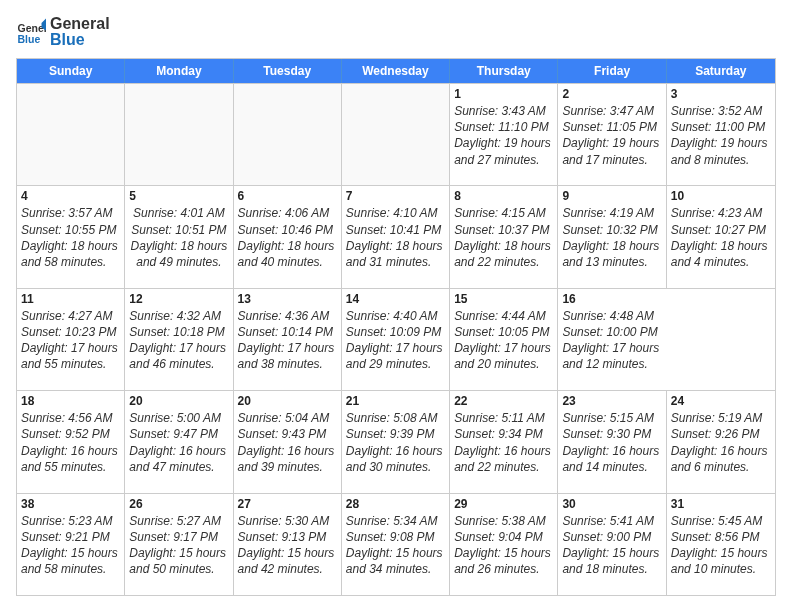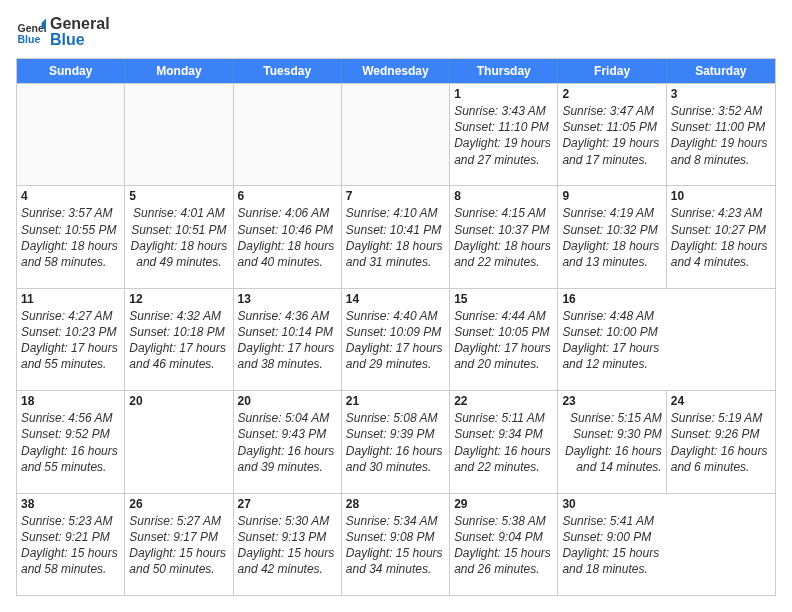--- a/index.html
+++ b/index.html
@@ -246,20 +246,23 @@
         </div>
         <div class="cal-row">
           <div class="cal-cell">
             <div class="day-num">18</div>
             <div class="day-info" style="white-space: pre-line;">Sunrise: 4:56 AM
 Sunset: 9:52 PM
 Daylight: 16 hours and 55 minutes.</div>
           </div>
           <div class="cal-cell">
             <div class="day-num">20</div>
+            <div class="day-info" style="white-space: pre-line;">Sunrise: 5:00 AM
+Sunset: 9:47 PM
+Daylight: 16 hours and 47 minutes.</div>
           </div>
           <div class="cal-cell">
             <div class="day-num">20</div>
             <div class="day-info" style="white-space: pre-line;">Sunrise: 5:04 AM
 Sunset: 9:43 PM
 Daylight: 16 hours and 39 minutes.</div>
           </div>
           <div class="cal-cell">
             <div class="day-num">21</div>
             <div class="day-info" style="white-space: pre-line;">Sunrise: 5:08 AM
@@ -267,21 +270,21 @@
 Daylight: 16 hours and 30 minutes.</div>
           </div>
           <div class="cal-cell">
             <div class="day-num">22</div>
             <div class="day-info" style="white-space: pre-line;">Sunrise: 5:11 AM
 Sunset: 9:34 PM
 Daylight: 16 hours and 22 minutes.</div>
           </div>
           <div class="cal-cell">
             <div class="day-num">23</div>
-            <div class="day-info" style="white-space: pre-line; text-align: right;">Sunrise: 5:15 AM
+            <div class="day-info" style="white-space: pre-line;">Sunrise: 5:15 AM
 Sunset: 9:30 PM
 Daylight: 16 hours and 14 minutes.</div>
           </div>
           <div class="cal-cell">
             <div class="day-num">24</div>
             <div class="day-info" style="white-space: pre-line;">Sunrise: 5:19 AM
 Sunset: 9:26 PM
 Daylight: 16 hours and 6 minutes.</div>
           </div>
         </div>
@@ -314,17 +317,23 @@
             <div class="day-num">29</div>
             <div class="day-info" style="white-space: pre-line;">Sunrise: 5:38 AM
 Sunset: 9:04 PM
 Daylight: 15 hours and 26 minutes.</div>
           </div>
           <div class="cal-cell">
             <div class="day-num">30</div>
             <div class="day-info" style="white-space: pre-line;">Sunrise: 5:41 AM
 Sunset: 9:00 PM
 Daylight: 15 hours and 18 minutes.</div>
+          </div>
+          <div class="cal-cell">
+            <div class="day-num">31</div>
+            <div class="day-info" style="white-space: pre-line;">Sunrise: 5:45 AM
+Sunset: 8:56 PM
+Daylight: 15 hours and 10 minutes.</div>
           </div>
         </div>
       </div>
   </div>
 </div>
 
 </body></html>

